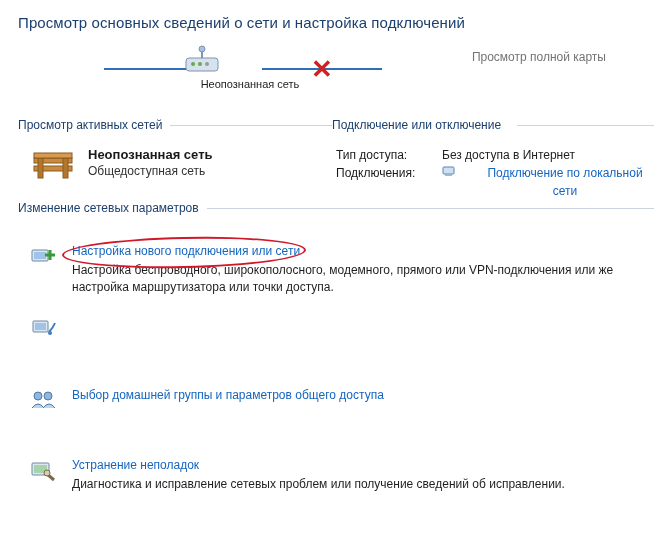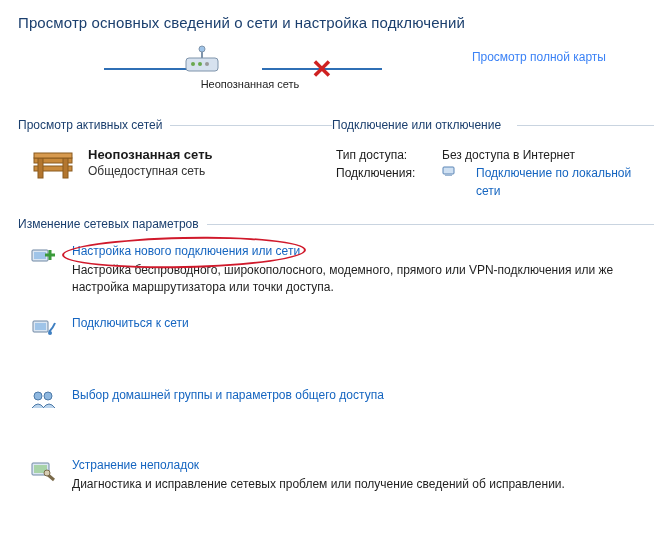--- a/index.html
+++ b/index.html
@@ -30,21 +30,21 @@
   
   .map-area {
     position: absolute;
     left: 0; top: 42px;
     width: 672px; height: 72px;
   }
   .map-link {
     position: absolute;
     right: 66px; top: 8px;
     font-size: 12px;
-    color: #3b82f6;
+    color: #737373;
     cursor: pointer;
   }
   .node {
     position: absolute;
     text-align: center;
     font-size: 11px;
     color: #222;
     line-height: 13px;
   }
   .node .glyph { display: block; height: 34px; }
@@ -82,21 +82,21 @@
     display: flex;
     align-items: center;
     gap: 8px;
     white-space: nowrap;
   }
   .section .hdr .rule {
     flex: 1;
     height: 1px;
     background: #c9d4e0;
   }
-  .sec-change { top: 217px; text-align: center; }
+  .sec-change { top: 201px; text-align: center; }
 
   .dual-hdr {
     position: absolute;
     left: 18px; top: 118px;
     width: 636px;
     display: flex;
     font-size: 12px;
     color: #1b3f6e;
   }
   .dual-hdr .left { width: 314px; display: flex; align-items: center; gap: 8px; }
@@ -125,21 +125,21 @@
     position: absolute;
     left: 336px; top: 146px;
     font-size: 12px;
     color: #222;
     width: 318px;
   }
   .prop-row { display: flex; line-height: 18px; }
   .prop-label { width: 106px; color: #1a1a1a; }
   .prop-value { flex: 1; }
   .prop-value.link { color: #1565c0; cursor: pointer; }
-  .conn-link-wrap { display: flex; gap: 20px; }
+  .conn-link-wrap { display: flex; gap: 20px; text-align: center; }
   .conn-icon { color: #1565c0; }
 
   
   .item {
     position: absolute;
     left: 30px;
     width: 600px;
     display: flex;
     gap: 12px;
   }
@@ -276,21 +276,20 @@
   <div class="item it2">
     <div class="ico">
       <svg width="28" height="24" viewBox="0 0 28 24">
         <rect x="3" y="5" width="15" height="11" rx="1" fill="#dce7f3" stroke="#6f87a3"></rect>
         <rect x="5" y="7" width="11" height="7" fill="#9fc4e8"></rect>
         <path d="M19 16 q4 -4 6 -9" stroke="#3f7fc1" stroke-width="2" fill="none"></path>
         <circle cx="20" cy="17" r="2" fill="#3f7fc1"></circle>
       </svg>
     </div>
     <div class="body">
-      <div class="lnk">Подключиться к сети</div>
     </div>
   </div>
 
   <div class="item it3">
     <div class="ico">
       <svg width="28" height="24" viewBox="0 0 28 24">
         <circle cx="8" cy="8" r="4" fill="#8fb8e0" stroke="#4d7aa8"></circle>
         <circle cx="18" cy="8" r="4" fill="#8fb8e0" stroke="#4d7aa8"></circle>
         <path d="M2 20 q6 -8 12 0" fill="#bcd4ec" stroke="#4d7aa8"></path>
         <path d="M13 20 q6 -8 12 0" fill="#bcd4ec" stroke="#4d7aa8"></path>

